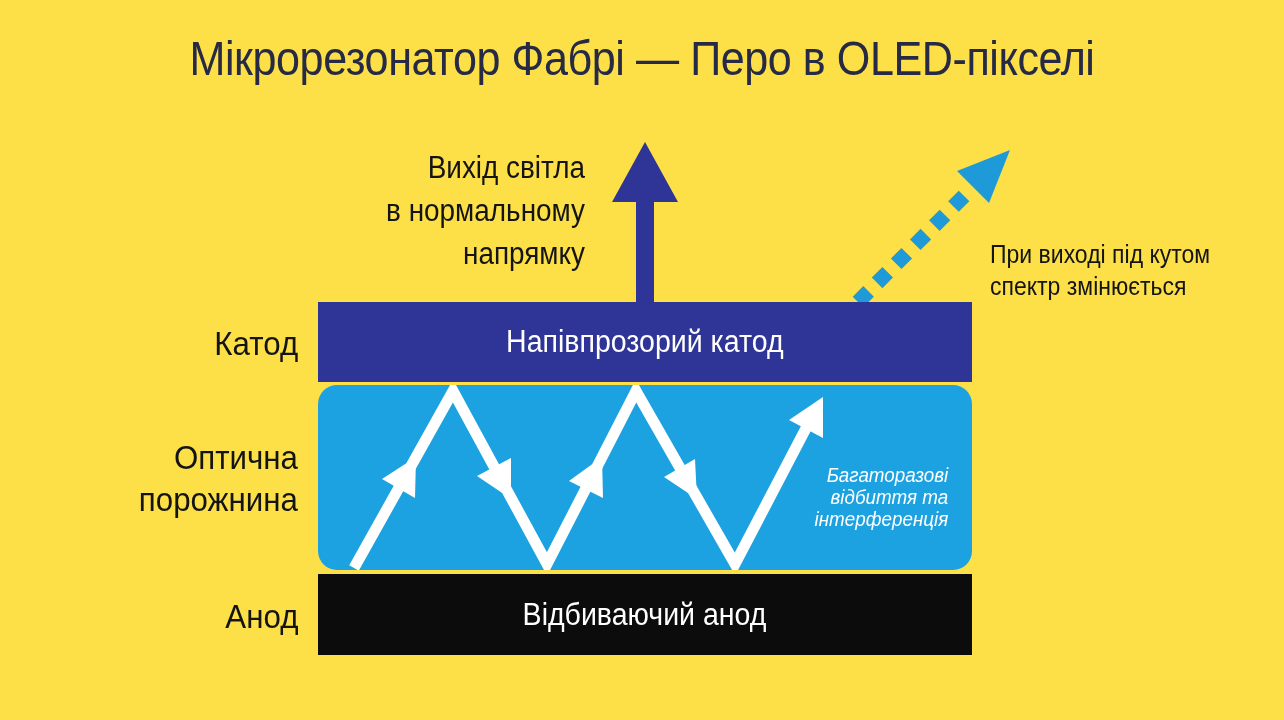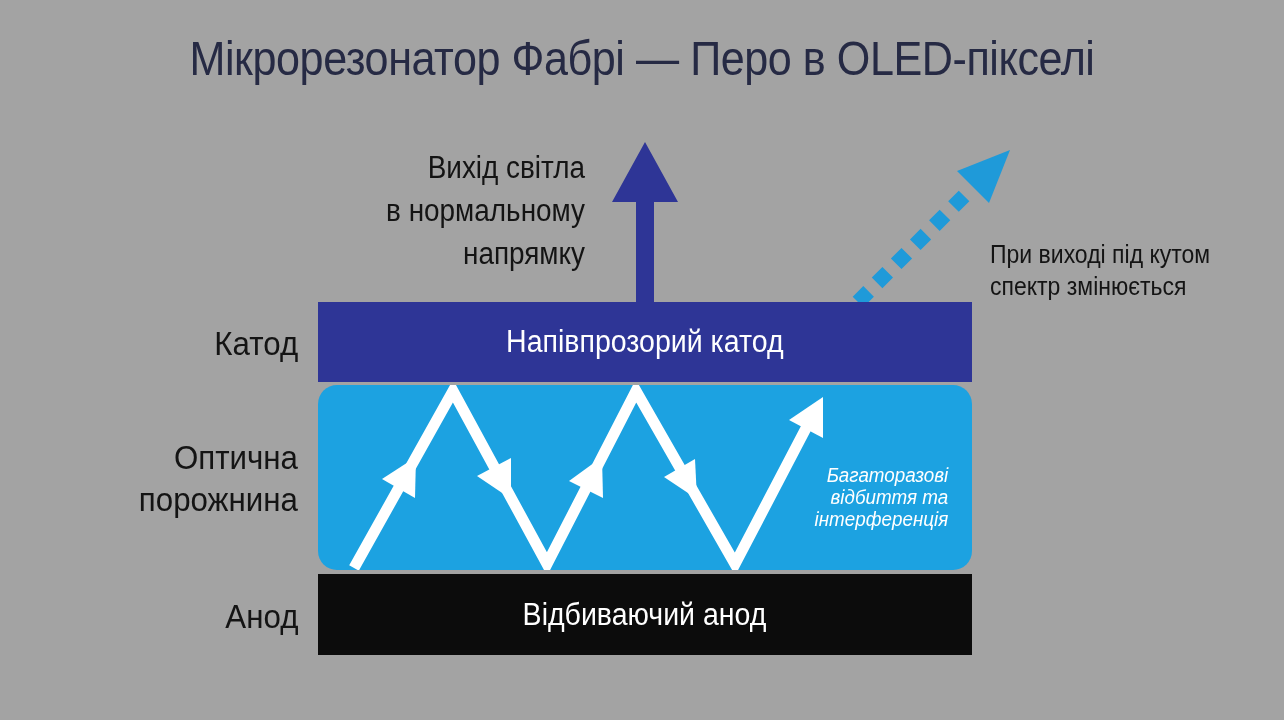--- a/index.html
+++ b/index.html
@@ -1,19 +1,19 @@
 <!DOCTYPE html>
 <html style="--title-ink: #262a44; --text-black: #141414; --cathode-navy: #2e3596; --cavity-blue: #1ca2e1; --anode-black: #0c0c0c; --dashed-arrow-blue: #1f9ad9; --white: #ffffff;"><head>
 <meta charset="utf-8">
 <style>
   html,body{margin:0;padding:0;background:#ffffff;}
   .stage{
     position:relative;
     width:1284px;height:720px;
-    background:#a3a3a3;
+    background:#fde047;
     overflow:hidden;
     font-family:"Liberation Sans","DejaVu Sans",sans-serif;
     color:#111;
   }
   .title{
     position:absolute;top:30px;left:0;right:0;
     margin:0;
     text-align:center;
     font-size:49px;font-weight:400;letter-spacing:-0.5px;
     color:var(--title-ink,#262a44);

